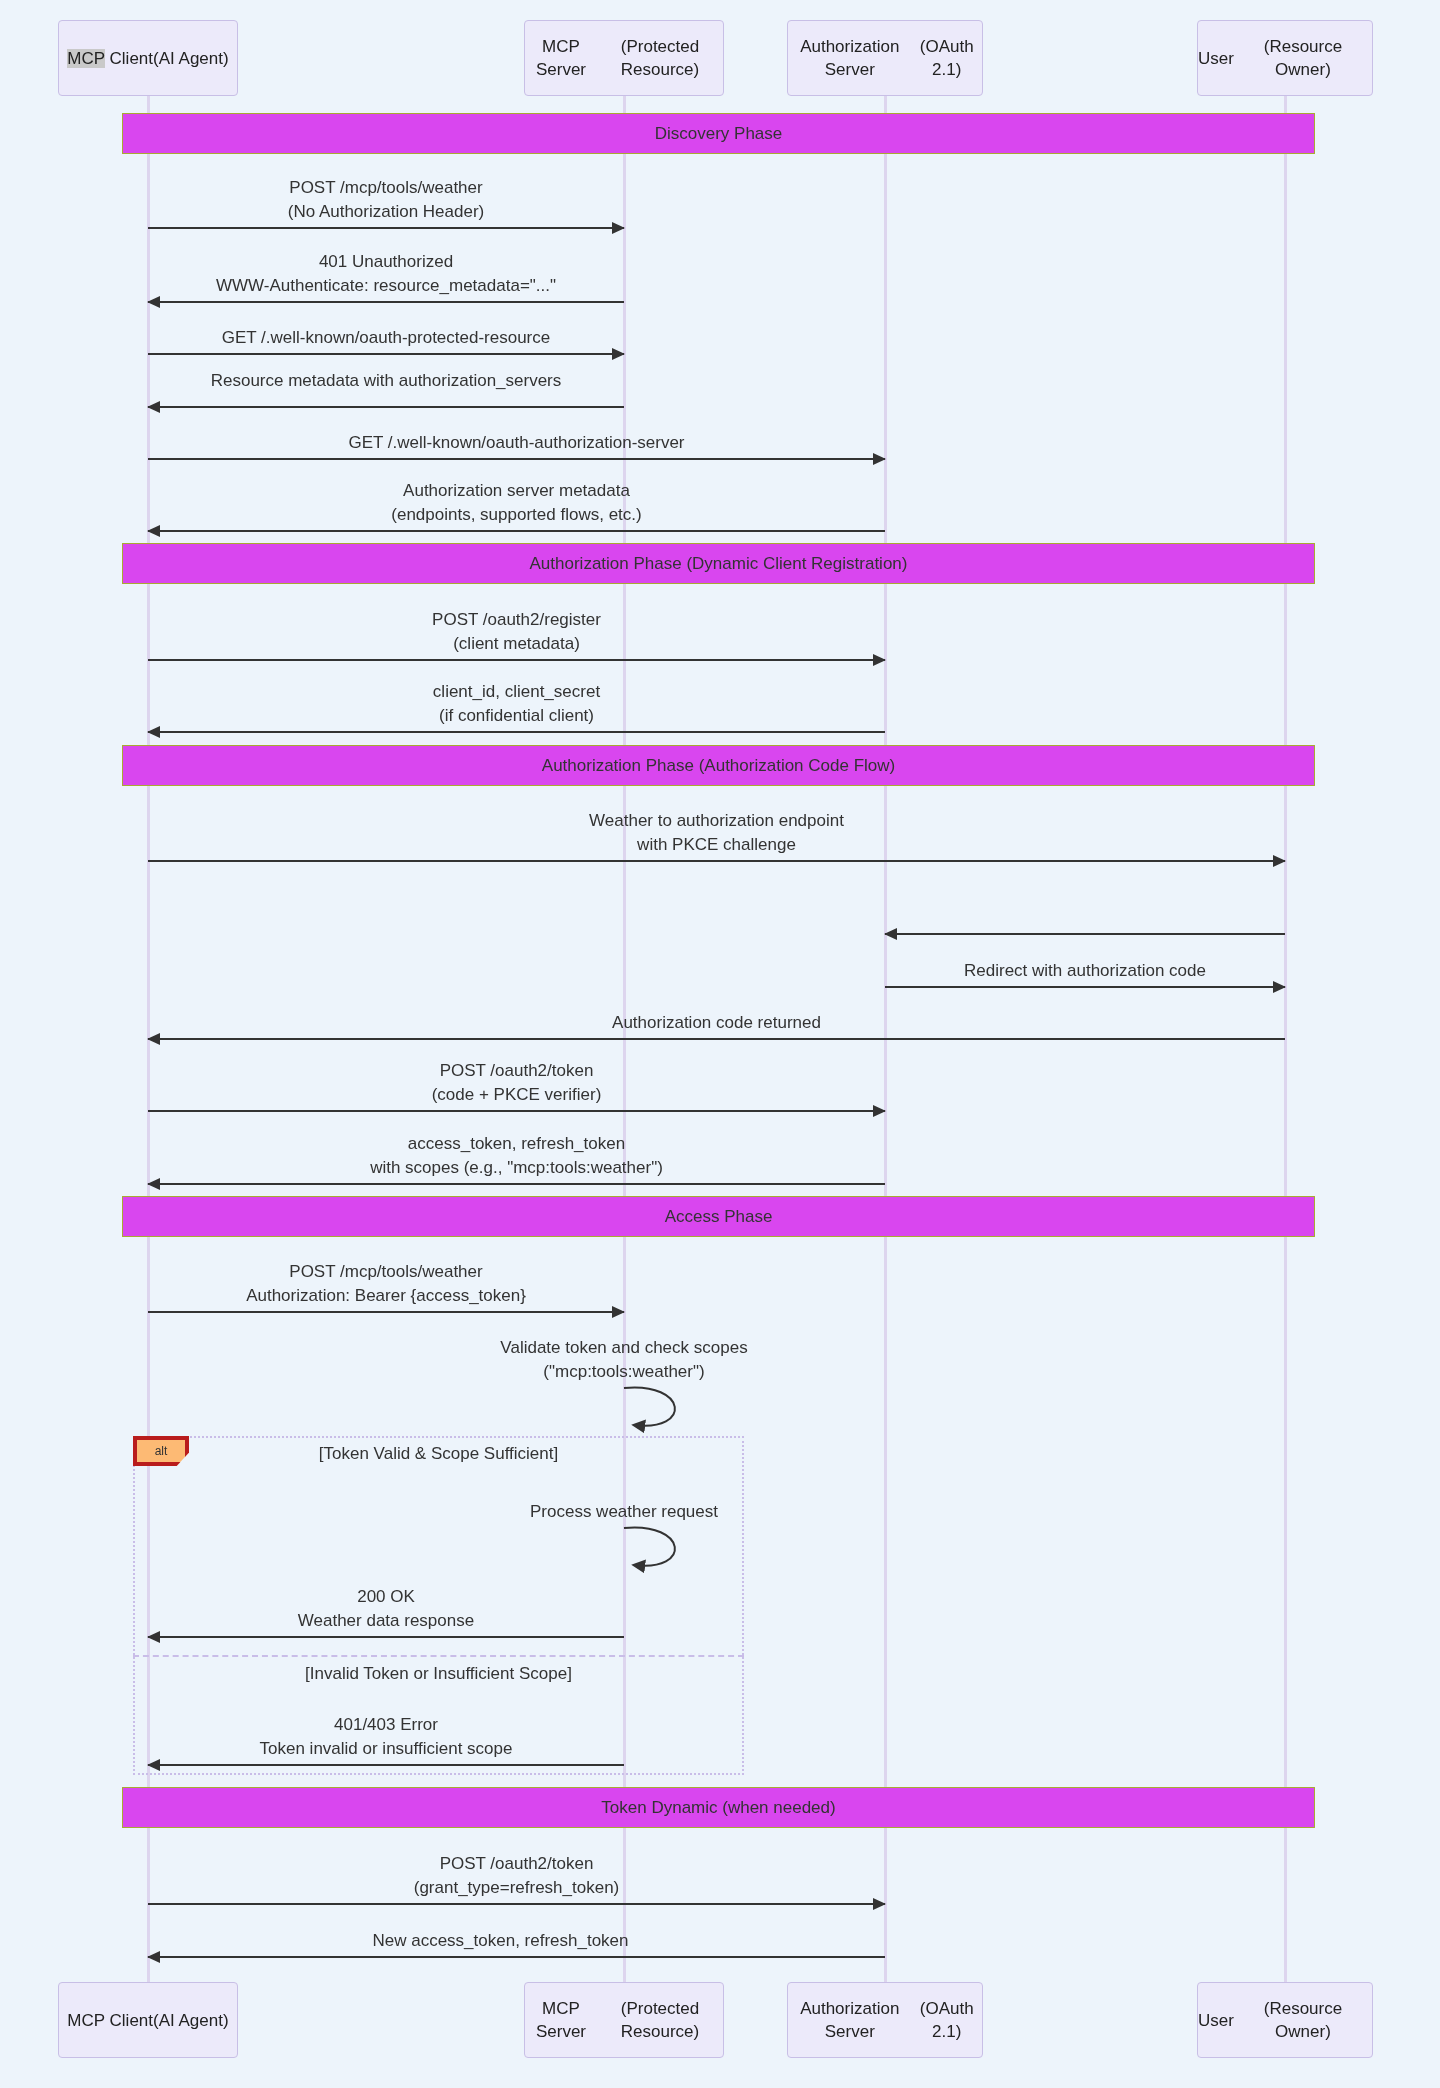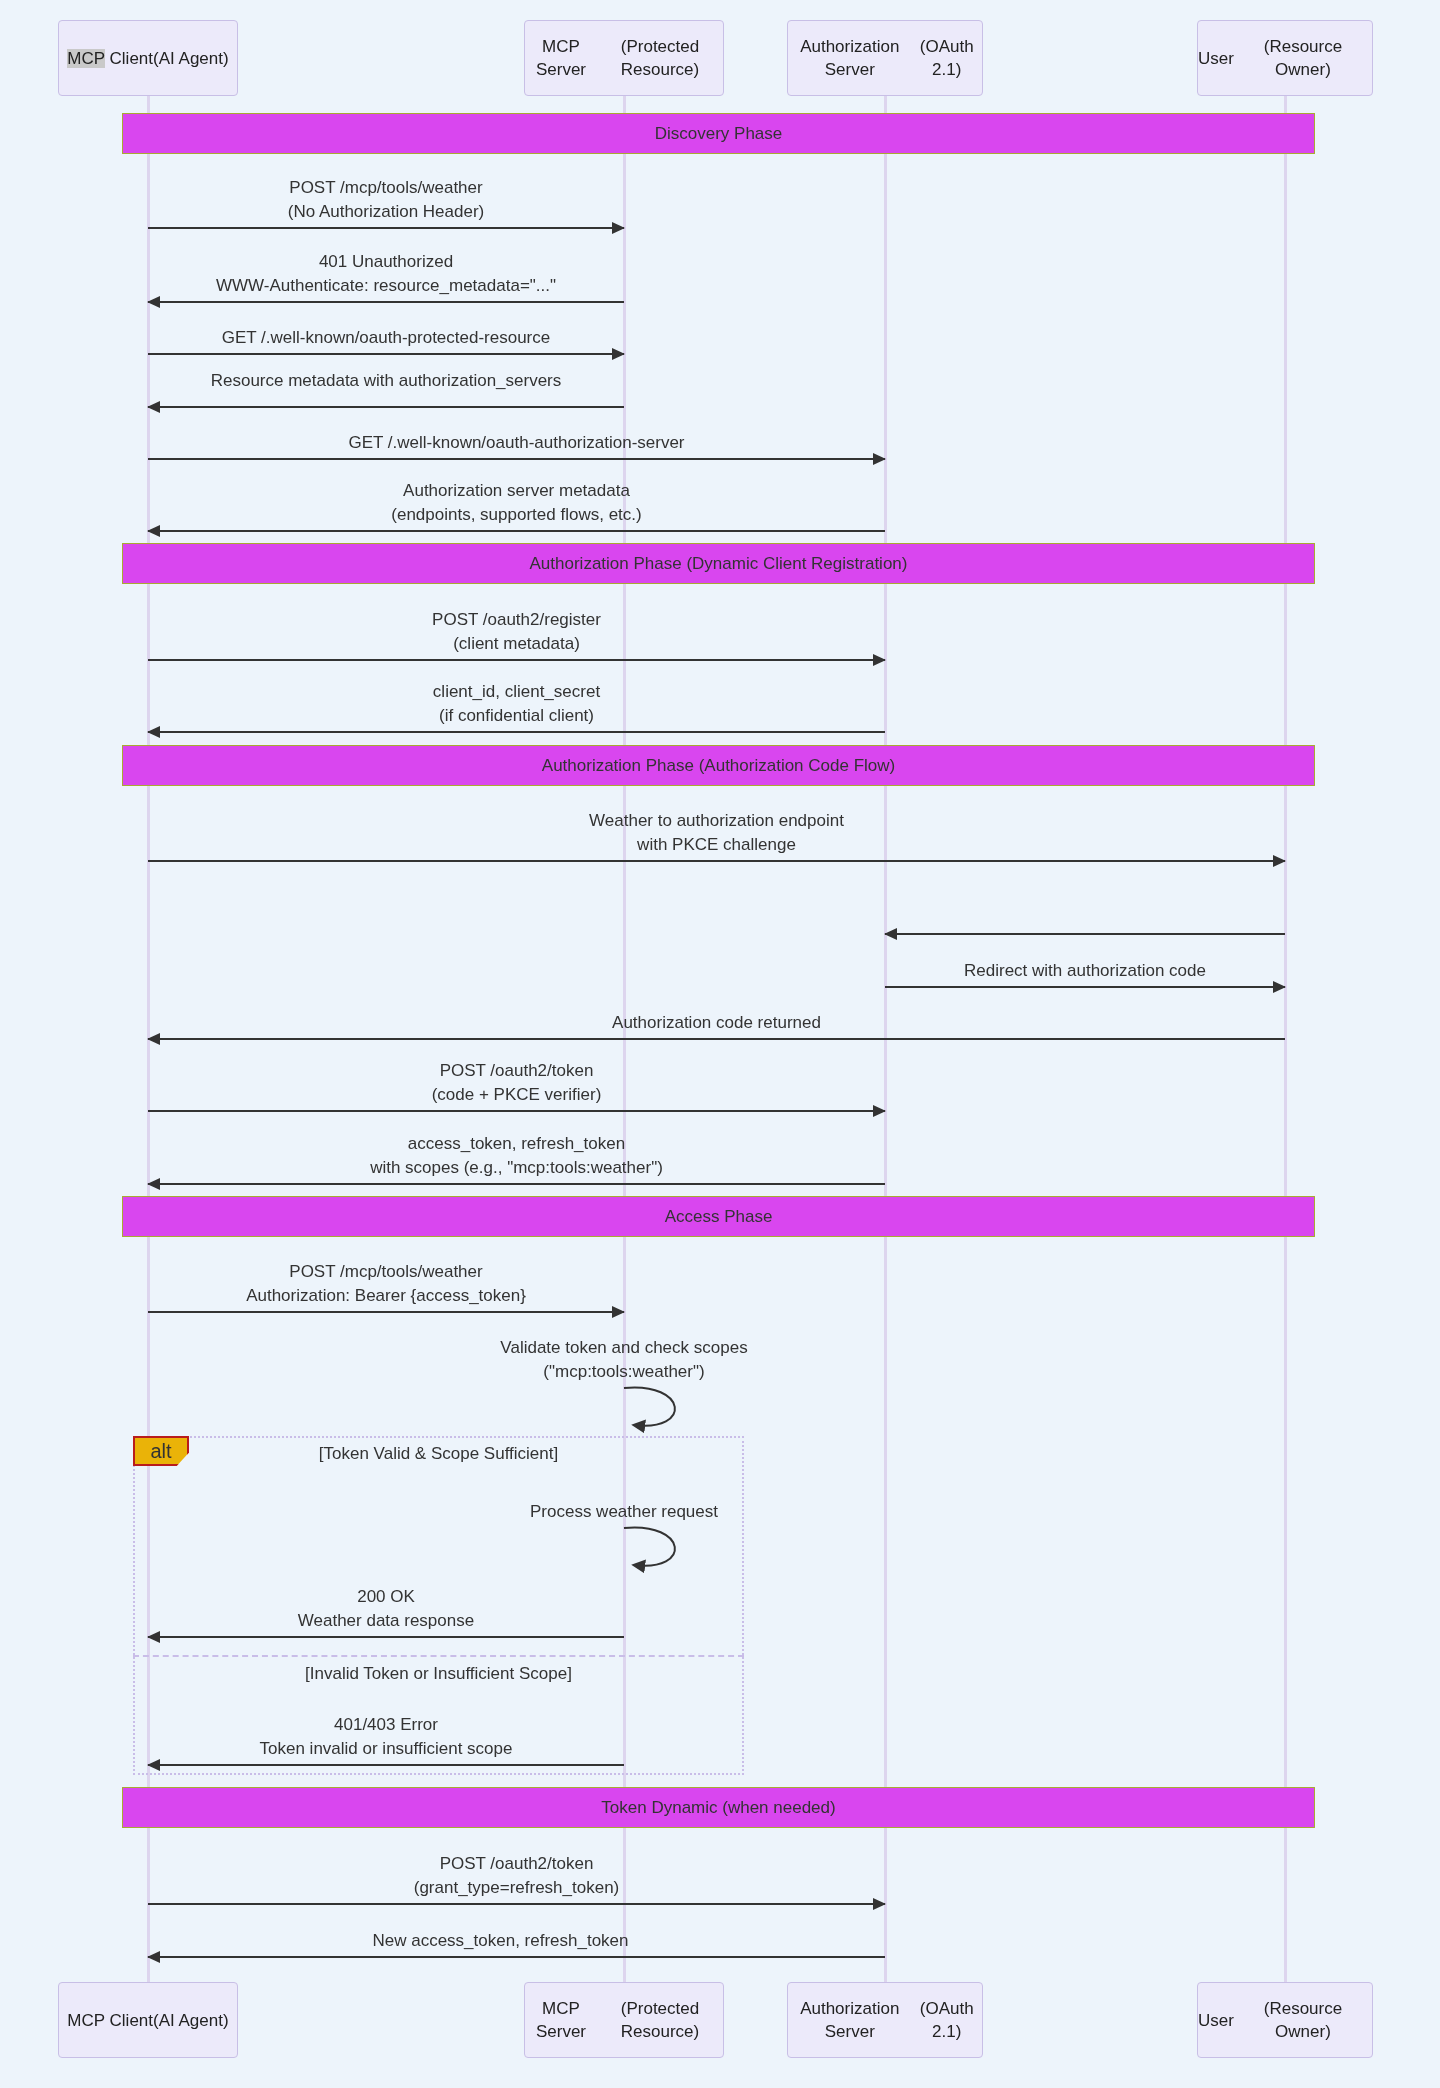--- a/index.html
+++ b/index.html
@@ -17,23 +17,23 @@
   .msg-text{position:absolute;text-align:center;font-size:17px;line-height:24px;color:#333;}
   .arrow{position:absolute;height:2px;background:#333;}
   .head-r{position:absolute;right:-1px;top:-5px;width:0;height:0;
           border-top:6px solid transparent;border-bottom:6px solid transparent;
           border-left:13px solid #333;}
   .head-l{position:absolute;left:-1px;top:-5px;width:0;height:0;
           border-top:6px solid transparent;border-bottom:6px solid transparent;
           border-right:13px solid #333;}
   .alt-frame{position:absolute;left:133px;top:1436px;width:611px;height:339px;
              border:2px dotted #c9bde8;box-sizing:border-box;}
-  .alt-tab{position:absolute;left:133px;top:1436px;width:56px;height:30px;background:#eab308;
-           border:2px solid #b91c1c;box-sizing:border-box;display:flex;align-items:center;
-           justify-content:center;font-size:20px;color:#333;
+  .alt-tab{position:absolute;left:133px;top:1436px;width:56px;height:30px;background:#fdba74;
+           border:4px solid #b91c1c;box-sizing:border-box;display:flex;align-items:center;
+           justify-content:center;font-size:12px;color:#333;
            clip-path:polygon(0 0,100% 0,100% 55%,78% 100%,0 100%);}
   .cond{position:absolute;left:133px;width:611px;text-align:center;font-size:17px;
         font-weight:normal;color:#333;line-height:24px;}
   .alt-divider{position:absolute;left:133px;width:611px;height:0;
                border-top:2px dashed #c9bde8;}
   .loops{position:absolute;left:0;top:0;pointer-events:none;}
 </style>
 </head>
 <body>
 

